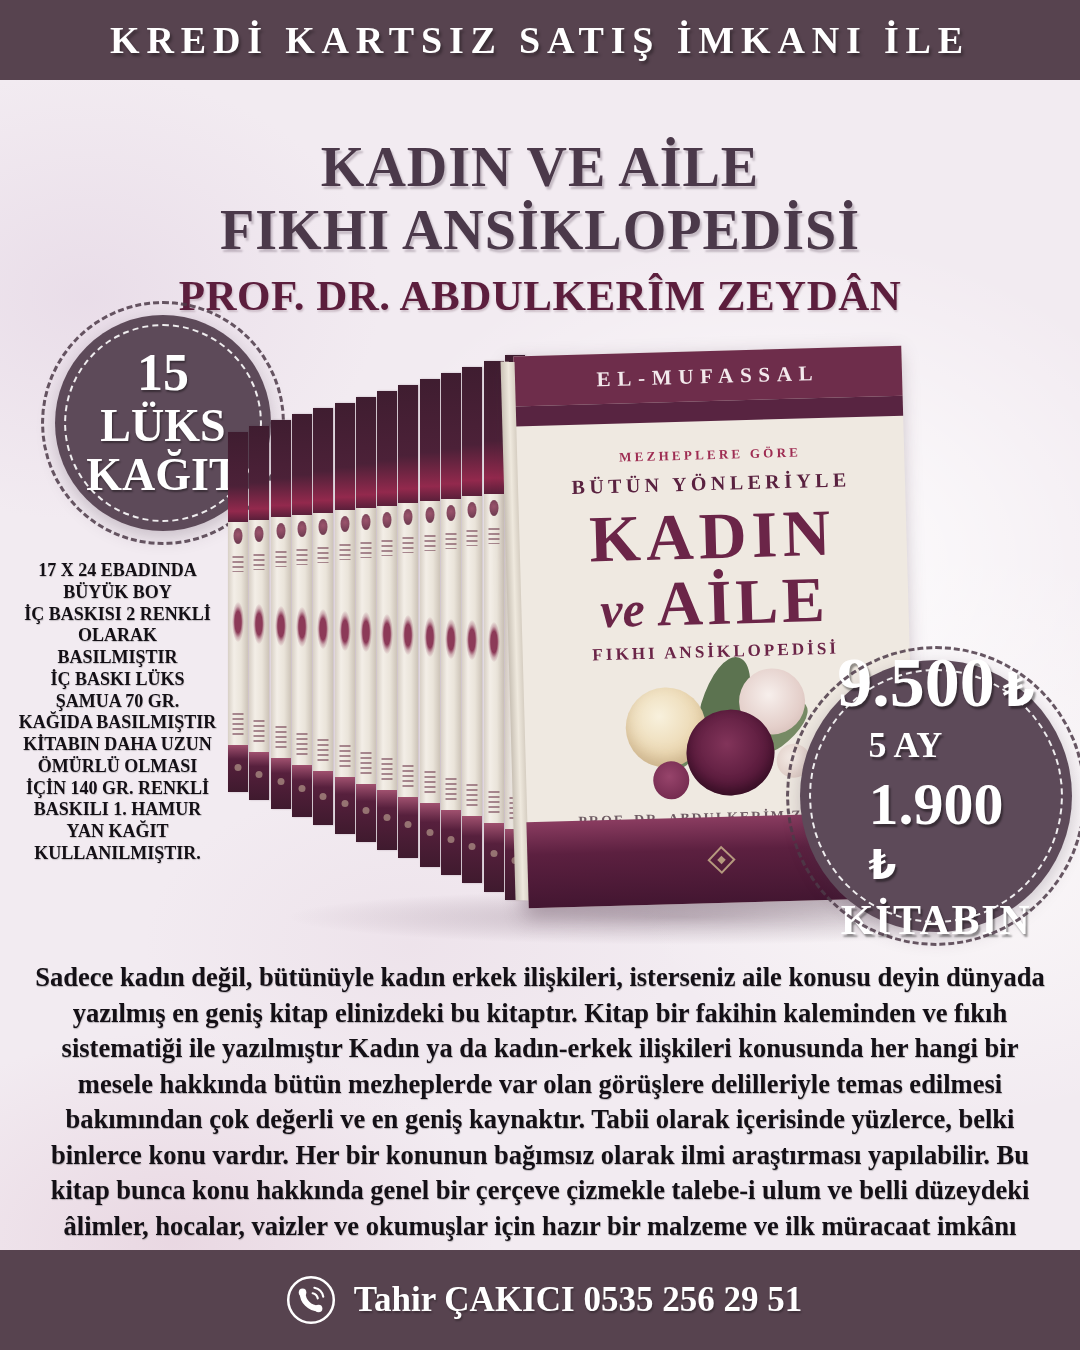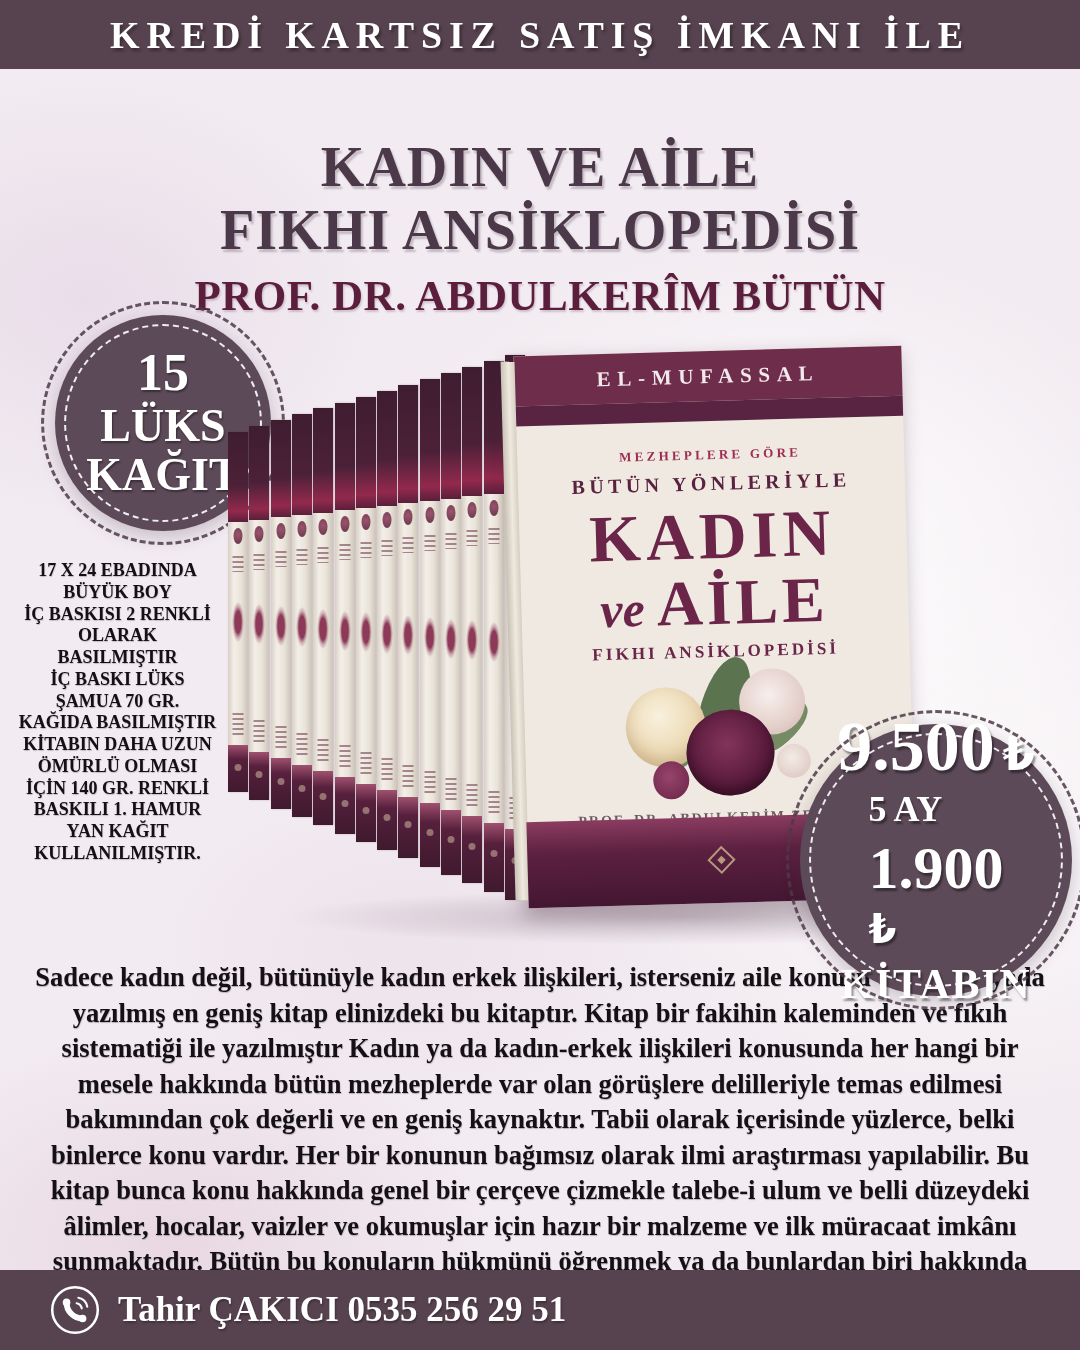--- a/index.html
+++ b/index.html
@@ -21,21 +21,21 @@
     background:
       radial-gradient(ellipse 620px 480px at 72% 42%, rgba(255,255,255,.95), rgba(255,255,255,0) 70%),
       radial-gradient(ellipse 500px 400px at 90% 62%, rgba(252,250,250,.9), rgba(255,255,255,0) 70%),
       radial-gradient(ellipse 420px 320px at 8% 22%, rgba(226,210,226,.55), rgba(255,255,255,0) 70%),
       radial-gradient(ellipse 460px 300px at 16% 92%, rgba(222,192,208,.45), rgba(255,255,255,0) 70%),
       radial-gradient(ellipse 380px 240px at 38% 70%, rgba(233,219,229,.5), rgba(255,255,255,0) 70%),
       var(--bg_light);
   }
   
   .banner{
-    position:absolute;top:0;left:0;right:0;height:69px;background:var(--banner_bg);
+    position:absolute;top:0;left:0;right:0;height:80px;background:var(--banner_bg);
     display:flex;align-items:center;justify-content:center;
   }
   .banner-text{
     color:#fff;font-size:38px;font-weight:bold;letter-spacing:.18em;
     text-shadow:2px 3px 3px rgba(0,0,0,.35);white-space:nowrap;
   }
   
   .headline{position:absolute;top:128px;left:0;right:0;text-align:center;margin-top:8px;}
   .title-line{
     font-size:56px;font-weight:bold;color:var(--title_color);line-height:1.12;
@@ -151,57 +151,57 @@
   .bud-white{width:34px;height:34px;left:168px;top:78px;background:radial-gradient(circle at 45% 40%, #f4ebe6, #d8c2ba);}
   .cover-author{margin-top:10px;font-size:14px;font-weight:bold;color:#6d5a62;letter-spacing:.14em;}
   .cover-bottom{
     position:absolute;left:0;right:0;bottom:0;height:86px;
     background:linear-gradient(#8a3c60, #5c2040 38%, #431631);
     display:flex;align-items:center;justify-content:center;
   }
   .emblem{width:20px;height:20px;transform:rotate(45deg);border:2px solid #cdb88f;opacity:.8;display:flex;align-items:center;justify-content:center;}
   .emblem i{width:6px;height:6px;background:#cdb88f;display:block;}
   
-  .price-badge{left:800px;top:724px;width:272px;height:272px;z-index:40;}
+  .price-badge{left:800px;top:660px;width:272px;height:272px;z-index:40;}
   .price-line1{display:flex;align-items:baseline;gap:8px;text-shadow:2px 3px 2px rgba(0,0,0,.4);}
   .p-big{font-size:70px;font-weight:bold;line-height:1;}
   .p-cur{font-size:46px;font-weight:bold;font-family:"DejaVu Sans",sans-serif;}
   .price-line2{display:flex;align-items:baseline;gap:8px;margin-top:6px;text-shadow:2px 3px 2px rgba(0,0,0,.4);flex-direction:column;}
   .p-pre{font-size:36px;font-weight:bold;}
   .p-mid{font-size:60px;font-weight:bold;line-height:1;}
   .p-cur2{font-size:40px;font-weight:bold;font-family:"DejaVu Sans",sans-serif;}
   .price-line3{margin-top:8px;font-size:42px;font-weight:bold;letter-spacing:.04em;text-shadow:2px 3px 2px rgba(0,0,0,.4);}
   
   .description{
     position:absolute;left:34px;right:34px;top:960px;text-align:center;
     font-size:26.5px;font-weight:bold;color:var(--text_dark);line-height:1.34;
     text-shadow:0.5px 1px 1px rgba(0,0,0,.25);
   }
   
   .footer{
-    position:absolute;left:0;right:0;bottom:0;height:80px;background:var(--banner_bg);
-    display:flex;align-items:center;justify-content:space-between;padding:0 42px 0 48px;
+    position:absolute;left:0;right:0;bottom:0;height:100px;background:var(--banner_bg);
+    display:flex;align-items:center;justify-content:center;padding:0 42px 0 48px;
   }
   .footer-group{display:flex;align-items:center;gap:16px;}
   .footer-text{color:#fff;font-size:35px;font-weight:bold;text-shadow:1px 2px 2px rgba(0,0,0,.3);white-space:nowrap;}
   .ficon{width:54px;height:54px;flex:0 0 auto;}
 </style>
 </head>
 <body>
 
 <div class="poster">
 
   <div class="banner">
     <div class="banner-text">KREDİ KARTSIZ SATIŞ İMKANI İLE</div>
   </div>
 
   <div class="headline">
     <div class="title-line">KADIN VE AİLE</div>
     <div class="title-line">FIKHI ANSİKLOPEDİSİ</div>
-    <div class="author-line">PROF. DR. ABDULKERÎM BÜTÜN</div>
+    <div class="author-line">PROF. DR. ABDULKERÎM ZEYDÂN</div>
   </div>
 
   <div class="round-badge volume-badge">
     <div class="b1">15</div>
     <div class="b2">LÜKS</div>
     <div class="b3">KAĞIT</div>
   </div>
 
   <div class="specs">17 X 24 EBADINDA
 BÜYÜK BOY

